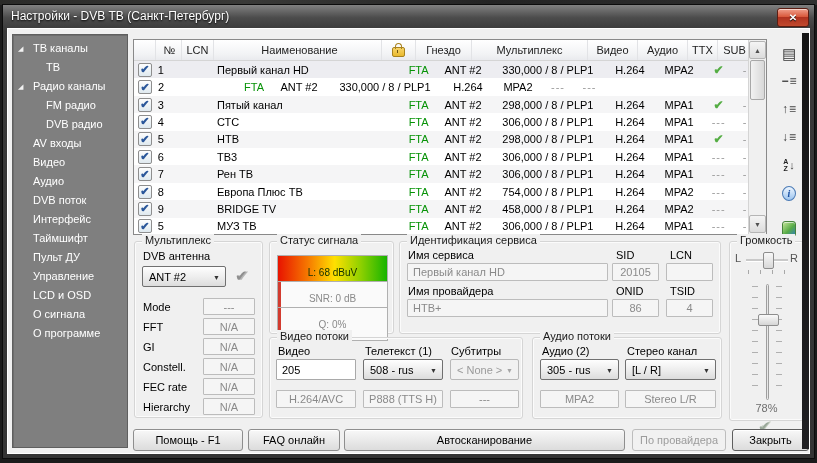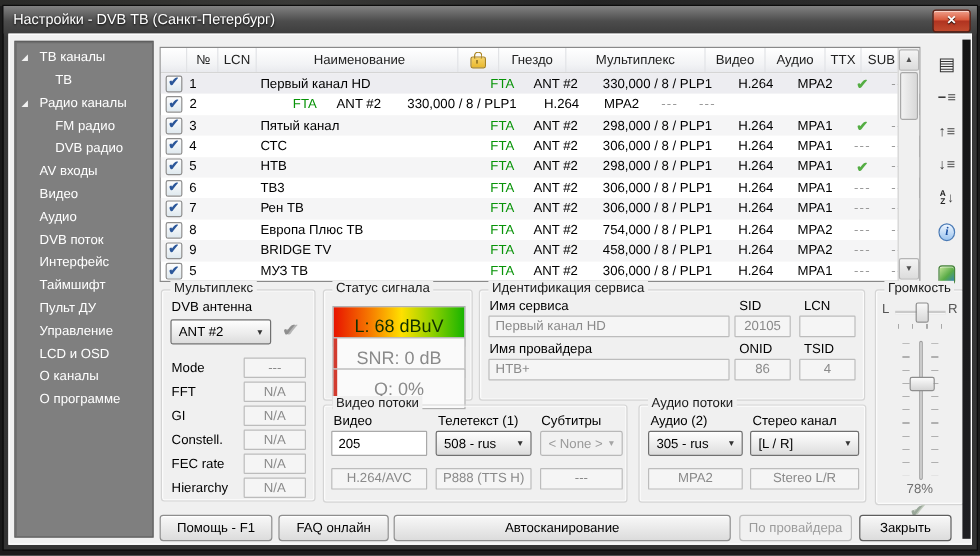--- a/index.html
+++ b/index.html
@@ -71,21 +71,21 @@
   
   .gb-mux{left:126px;top:212px;width:129px;height:177px;}
   .mux-ant-label{position:absolute;left:8px;top:8px;}
   .mux-dd{position:absolute;left:7px;top:24px;width:84px;}
   .mux-apply{position:absolute;left:100px;top:26px;}
   .mux-rows{position:absolute;left:8px;top:56px;right:7px;display:flex;flex-direction:column;}
   .mux-row{display:flex;align-items:center;justify-content:space-between;height:17px;margin-bottom:3px;}
   .mux-row .rofield{width:52px;height:17px;}
   
   .gb-sig{left:261px;top:212px;width:125px;height:93px;}
-  .sigbar{position:absolute;left:7px;width:111px;height:34px;border:1px solid #b0b0b0;box-sizing:border-box;display:flex;align-items:center;justify-content:center;font-size:15px;}
+  .sigbar{position:absolute;left:7px;width:111px;height:34px;border:1px solid #b0b0b0;box-sizing:border-box;display:flex;align-items:center;justify-content:center;font-size:10px;}
   .sig-level{top:13px;background:linear-gradient(90deg,#e81300,#f67b00 28%,#ffe000 52%,#8ed000 76%,#17b400);color:#103000;}
   .sig-plain{background:#fafafa;color:#8a8a8a;}
   .sig-plain::before{content:'';position:absolute;left:0;top:0;bottom:0;width:3px;background:#d23b2f;}
   .sig-snr{top:39px;}
   .sig-q{top:65px;}
   
   .gb-srv{left:391px;top:212px;width:322px;height:93px;}
   .srv-lbl-name{position:absolute;left:8px;top:7px;}
   .srv-lbl-sid{position:absolute;left:216px;top:7px;}
   .srv-lbl-lcn{position:absolute;left:270px;top:7px;}
@@ -128,21 +128,21 @@
   .vol-ticks-r{position:absolute;left:46px;top:44px;width:6px;height:110px;background:repeating-linear-gradient(#b0b0b0 0 1px,transparent 1px 11px);}
   .vol-track{position:absolute;left:36px;top:42px;width:3px;height:116px;background:#e8e8e8;border:1px solid #9e9e9e;border-radius:2px;box-sizing:border-box;cursor:pointer;}
   .vol-thumb{position:absolute;left:28px;top:72px;width:19px;height:10px;background:linear-gradient(#fafafa,#d5d5d5);border:1px solid #8d8d8d;border-radius:2px;cursor:pointer;}
   .vol-pct{position:absolute;left:0;right:0;top:160px;text-align:center;font-size:11px;color:#6e6e6e;}
   .vol-mute{position:absolute;left:28px;top:176px;}
   .vol-mute .bigcheck{color:#9aa89a;text-shadow:2px -1px 0 #c0cabc;}
   
   .footer{position:absolute;left:125px;top:399px;width:676px;height:23px;display:flex;align-items:center;}
   .fbtn{height:22px;border:1px solid #8e8e8e;border-radius:3px;background:linear-gradient(#f8f8f8,#eaeaea 50%,#dcdcdc);font-size:11px;color:#000;display:flex;align-items:center;justify-content:center;box-sizing:border-box;cursor:pointer;box-shadow:inset 0 1px 0 #fff;}
   .fbtn.disabled{color:#9c9c9c;border-color:#bdbdbd;background:#f1f1f1;box-shadow:none;cursor:default;}
-  .fb-help{width:94px;margin-right:5px;}
+  .fb-help{width:110px;margin-right:5px;}
   .fb-faq{width:92px;margin-right:4px;}
   .fb-scan{width:281px;margin-right:7px;}
   .fb-def{width:94px;margin-right:6px;}
   .fb-close{width:77px;border-color:#5e5e5e;}
 </style>
 </head>
 <body>
 
 <div class="screen">
   <div class="bg-strip-top"></div>
@@ -196,21 +196,21 @@
         <div class="tree-item">
             <span class="lbl">Пульт ДУ</span>
           </div>
         <div class="tree-item">
             <span class="lbl">Управление</span>
           </div>
         <div class="tree-item">
             <span class="lbl">LCD и OSD</span>
           </div>
         <div class="tree-item">
-            <span class="lbl">О каналы</span>
+            <span class="lbl">О сигнала</span>
           </div>
         <div class="tree-item">
             <span class="lbl">О программе</span>
           </div>
       </div>
 
       <div class="grid">
         <div class="grid-header">
           <div class="hcell c-check"></div>
           <div class="hcell c-num" style="justify-content:center;">№</div>

